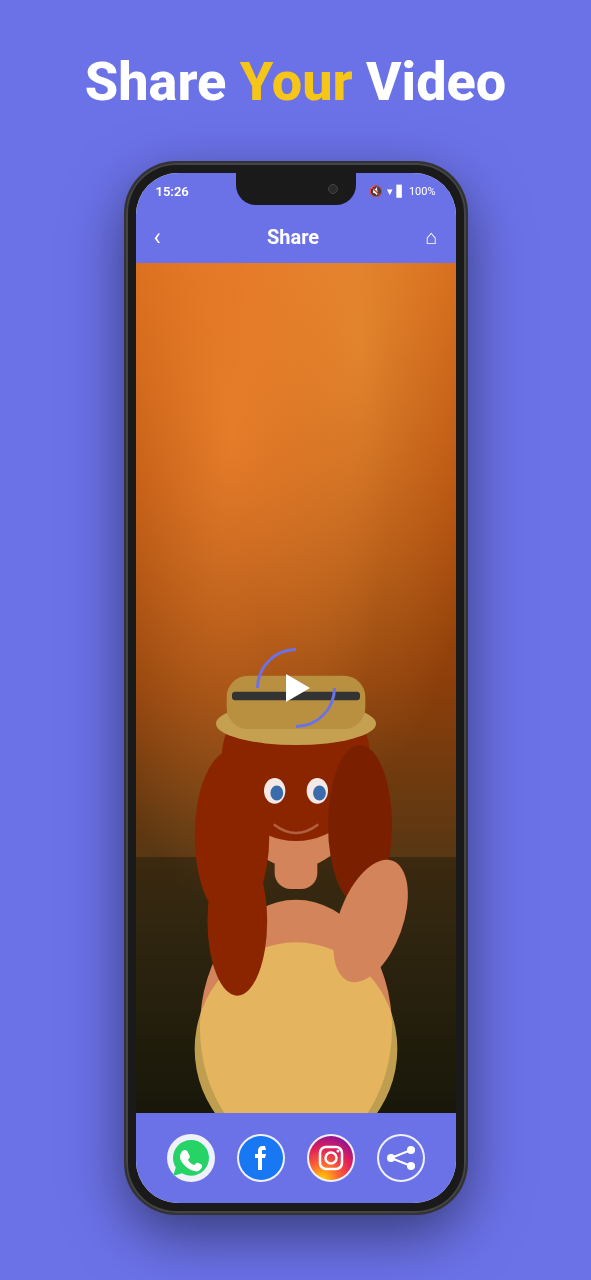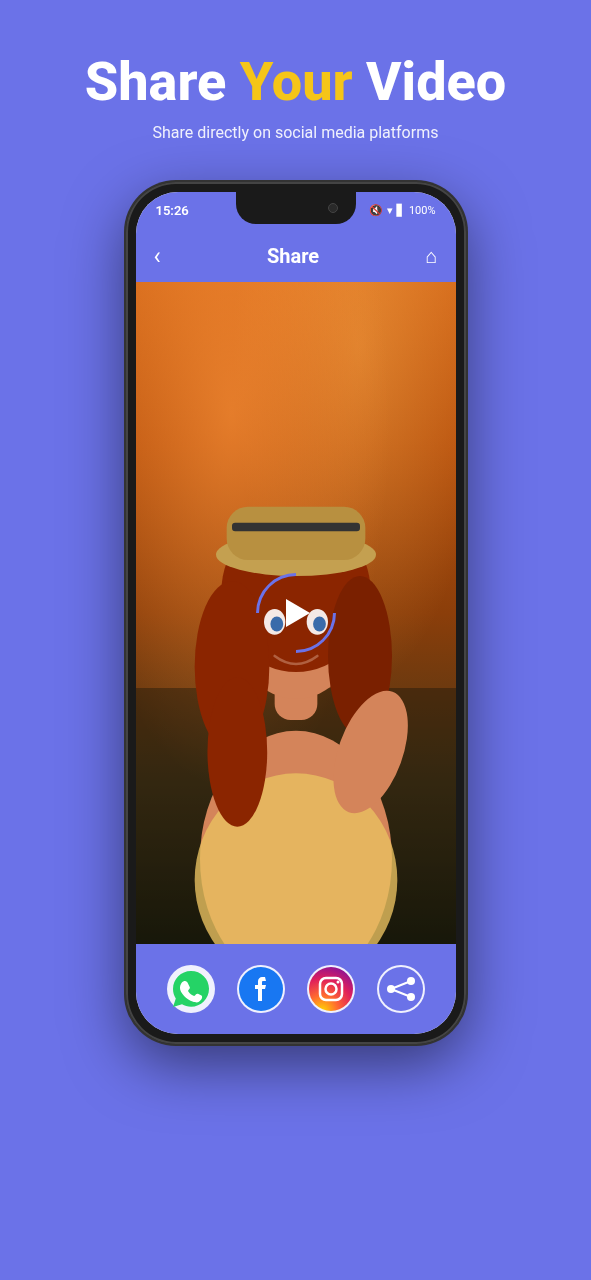--- a/index.html
+++ b/index.html
@@ -34,24 +34,24 @@
 
     .subtitle {
       font-size: 16px;
       color: rgba(255,255,255,0.9);
       margin-top: 8px;
       font-weight: 400;
     }
 
     
     .phone-wrapper {
-      margin-top: 20px;
+      margin-top: 28px;
       position: relative;
       width: 340px;
-      height: 862px;
+      height: 1050px;
       text-align: center;
     }
 
     .phone-frame {
       position: absolute;
       top: 0; left: 0; right: 0; bottom: 0;
       background: #1a1a1a;
       border-radius: 50px;
       box-shadow:
         0 0 0 2px #333,
@@ -264,21 +264,20 @@
       height: 100%;
     }
   </style>
 </head>
 <body>
 
 <div class="header-section">
   <div class="title-line">
     <span>Share </span><span class="title-highlight">Your</span><span> Video</span>
   </div>
-  <div class="subtitle">Share directly on social media platforms</div>
 </div>
 
 <div class="phone-wrapper">
   <div class="phone-frame">
     <div class="phone-screen">
 
       <div class="status-bar">
         <span class="status-time">15:26</span>
         <div class="notch">
           <div class="camera-dot"></div>

